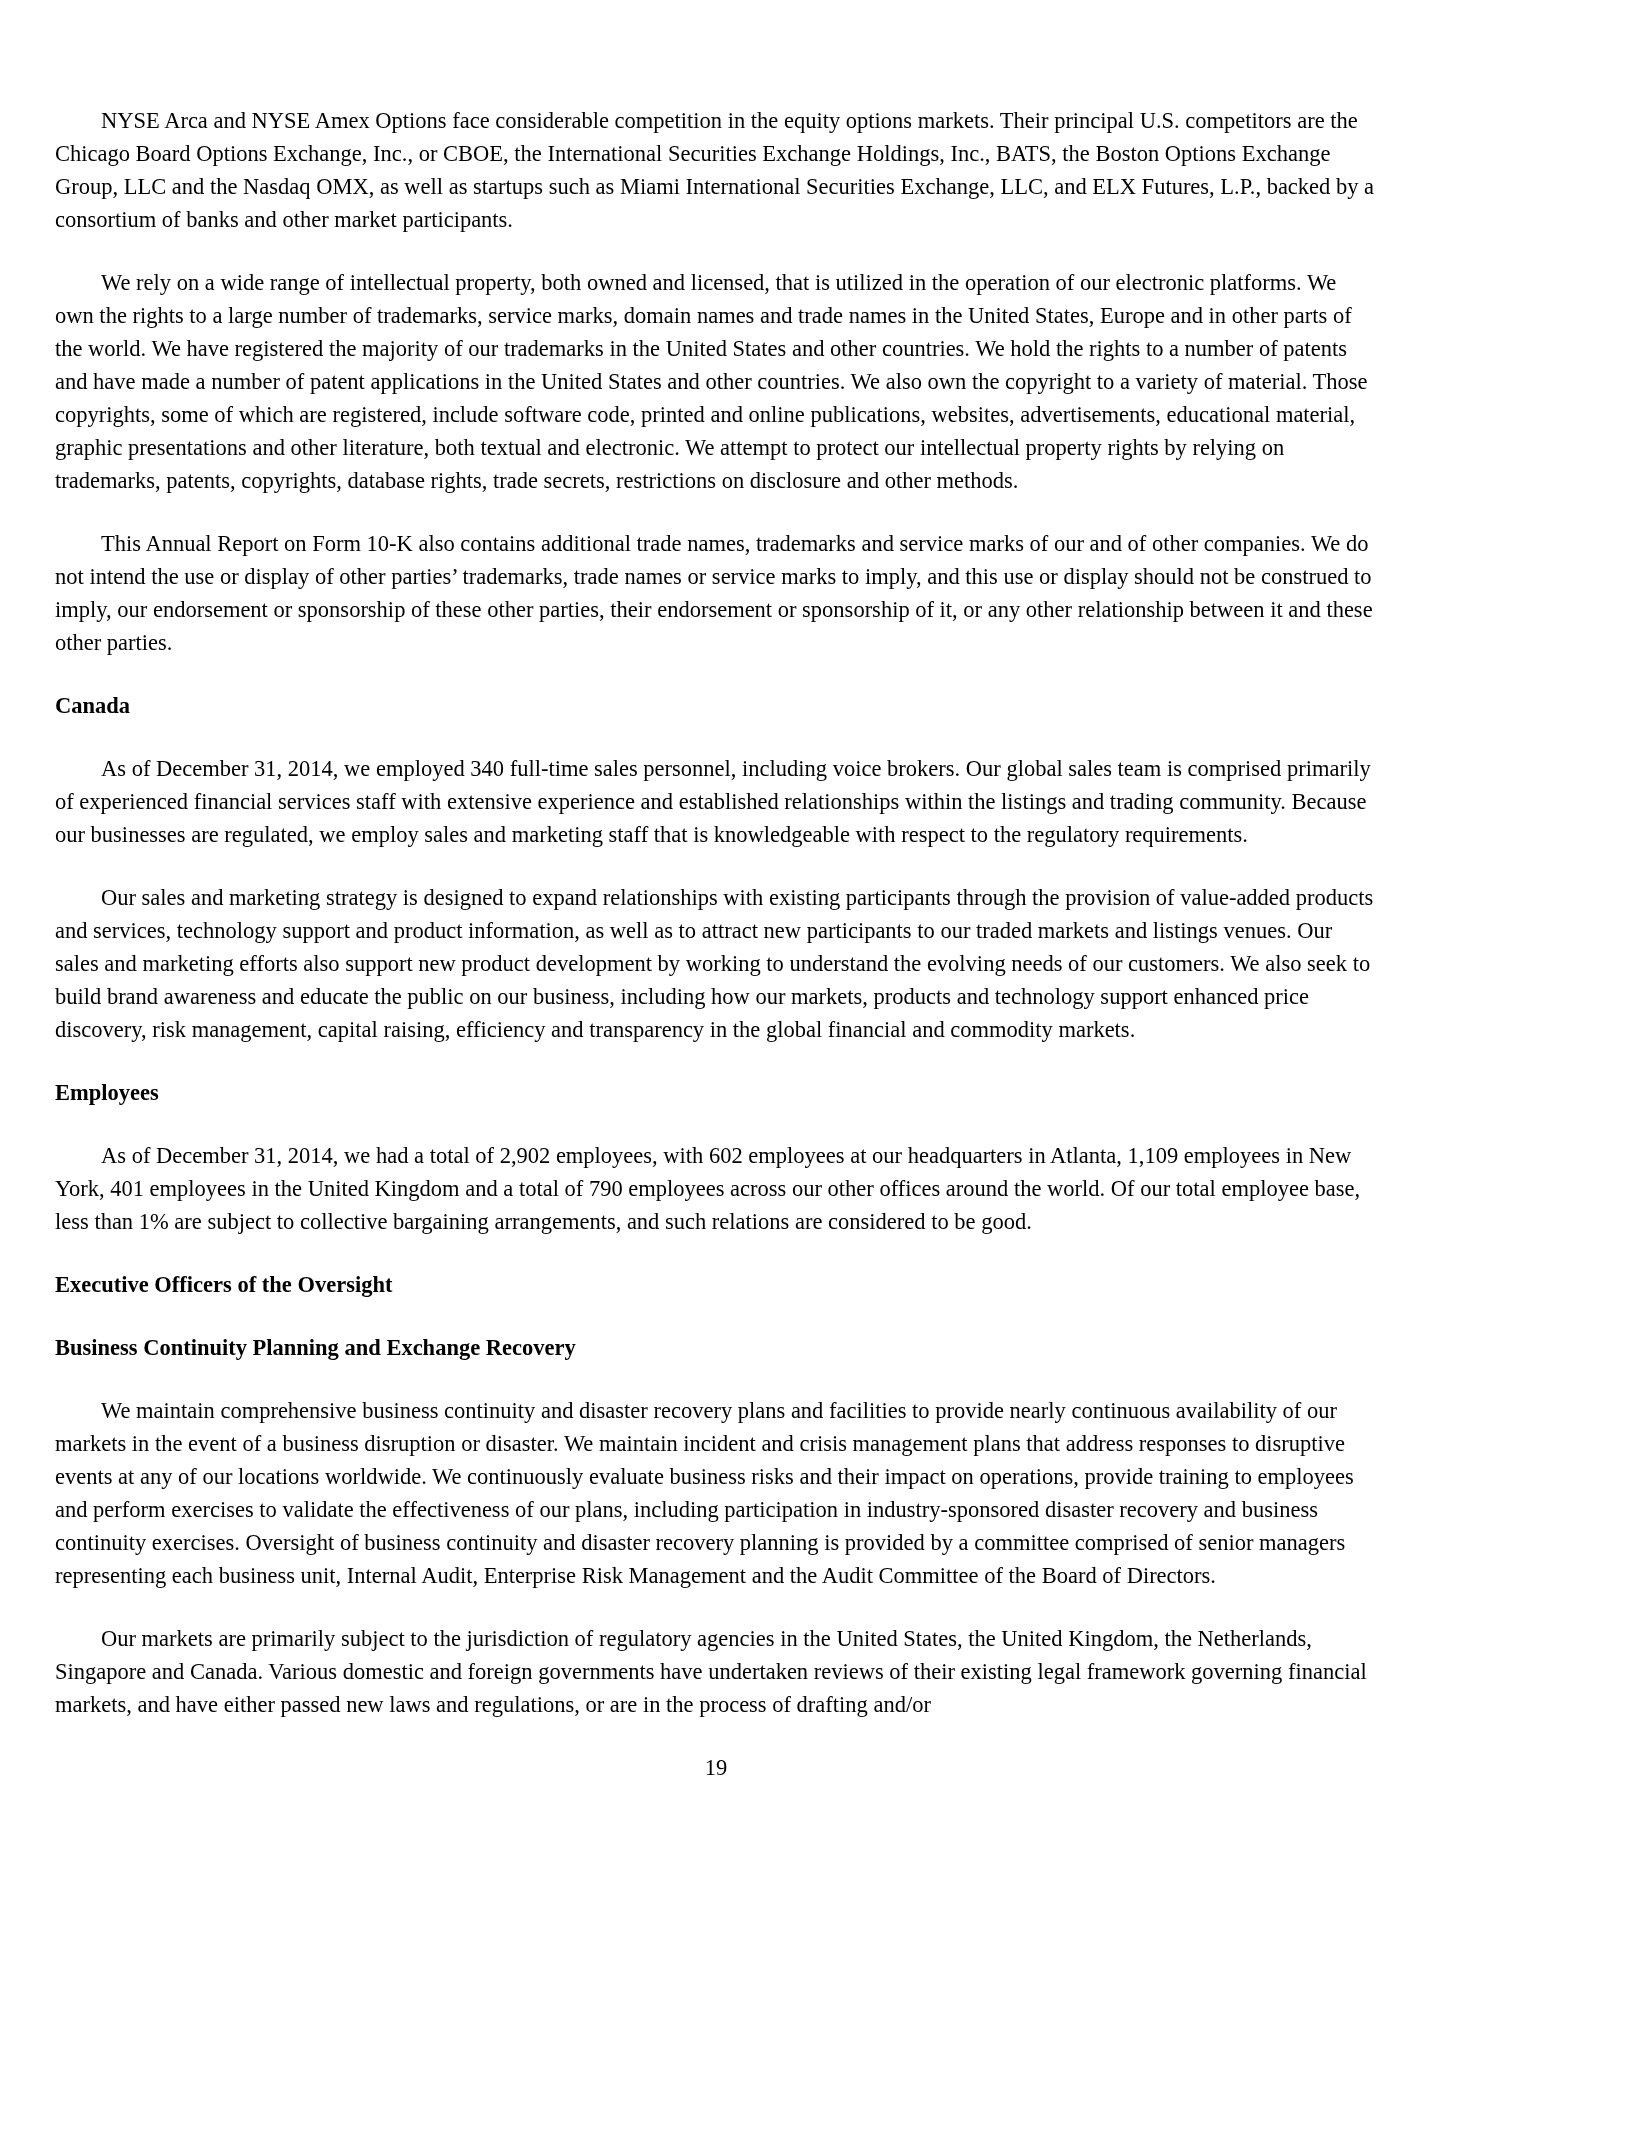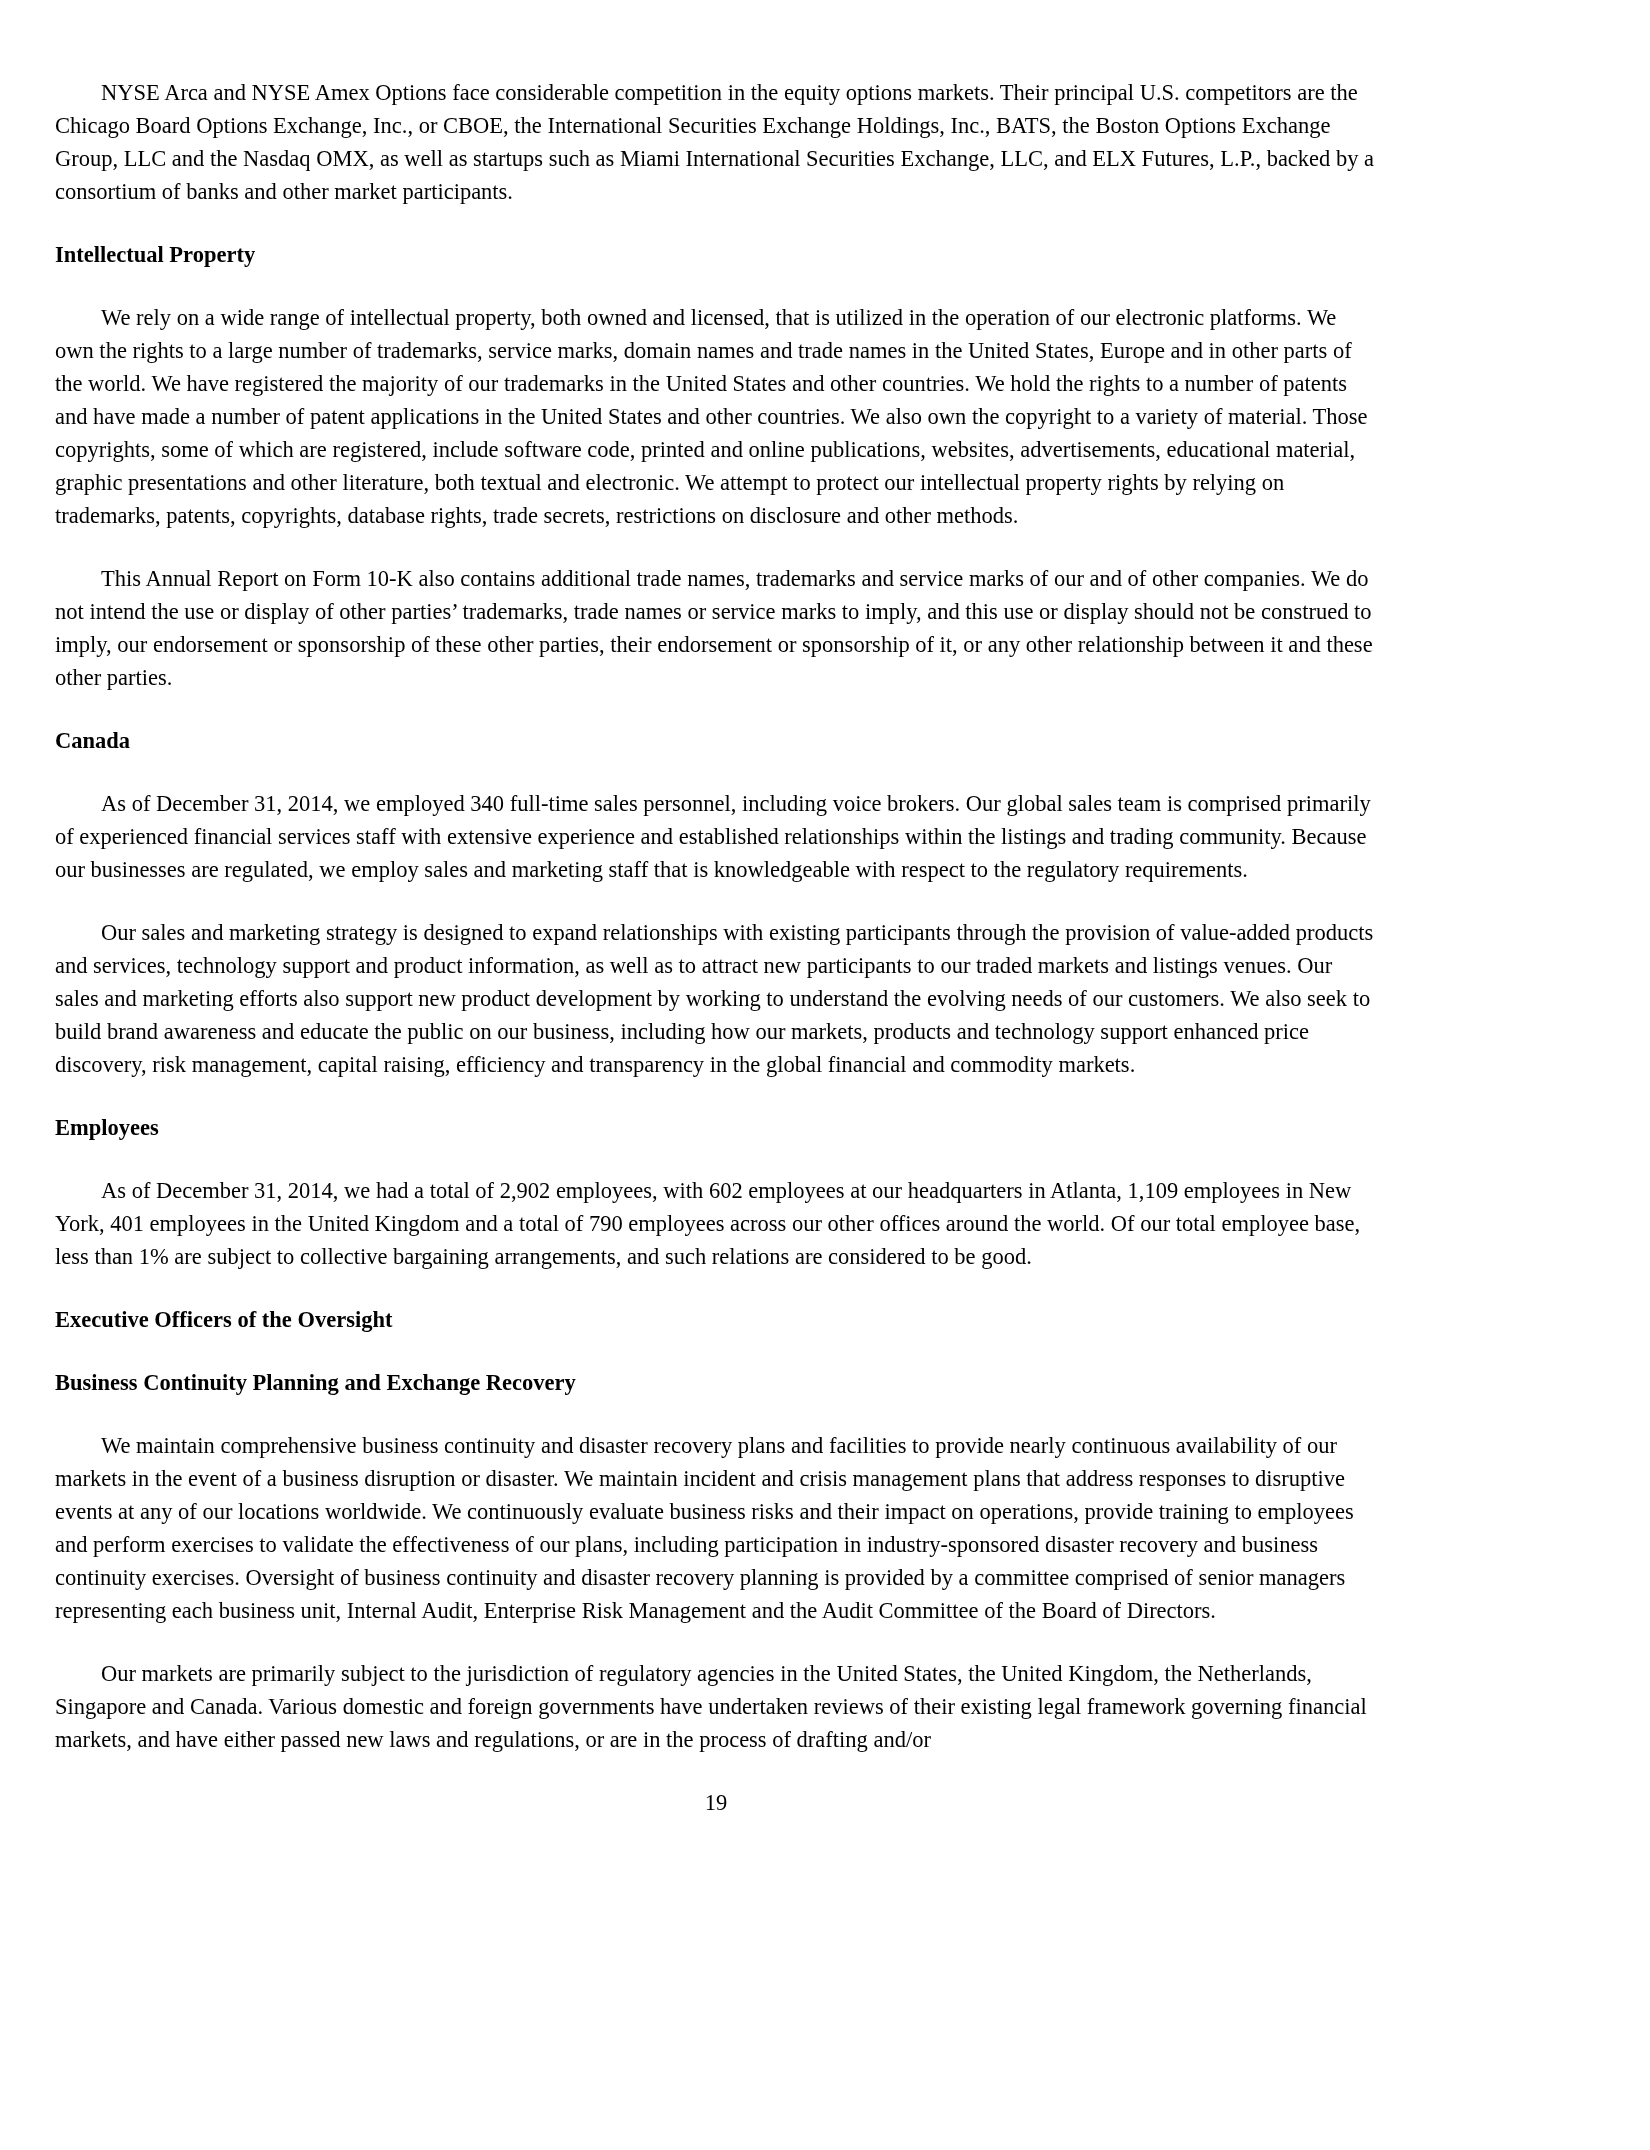--- a/index.html
+++ b/index.html
@@ -5,21 +5,21 @@
   html, body {
     margin: 0;
     padding: 0;
     background: #ffffff;
   }
   .page {
     position: relative;
     width: 1432px;
     height: 2150px;
     box-sizing: border-box;
-    padding: 76px 55px 0 55px;
+    padding: 104px 55px 0 55px;
     background: #ffffff;
     color: #000000;
     font-family: "Liberation Serif", "DejaVu Serif", serif;
     font-size: 22.5px;
     line-height: 33px;
     text-align: left;
     overflow: hidden;
   }
   .para {
     margin: 0 0 30px 0;
@@ -36,21 +36,20 @@
     text-align: center;
   }
 </style>
 </head>
 <body>
 
 <div class="page">
 
   <p class="para">NYSE Arca and NYSE Amex Options face considerable competition in the equity options markets. Their principal U.S. competitors are the Chicago Board Options Exchange, Inc., or CBOE, the International Securities Exchange Holdings, Inc., BATS, the Boston Options Exchange Group, LLC and the Nasdaq OMX, as well as startups such as Miami International Securities Exchange, LLC, and ELX Futures, L.P., backed by a consortium of banks and other market participants.</p>
 
-  <h3 class="heading">Intellectual Property</h3>
 
   <p class="para">We rely on a wide range of intellectual property, both owned and licensed, that is utilized in the operation of our electronic platforms. We own the rights to a large number of trademarks, service marks, domain names and trade names in the United States, Europe and in other parts of the world. We have registered the majority of our trademarks in the United States and other countries. We hold the rights to a number of patents and have made a number of patent applications in the United States and other countries. We also own the copyright to a variety of material. Those copyrights, some of which are registered, include software code, printed and online publications, websites, advertisements, educational material, graphic presentations and other literature, both textual and electronic. We attempt to protect our intellectual property rights by relying on trademarks, patents, copyrights, database rights, trade secrets, restrictions on disclosure and other methods.</p>
 
   <p class="para">This Annual Report on Form 10-K also contains additional trade names, trademarks and service marks of our and of other companies. We do not intend the use or display of other parties’ trademarks, trade names or service marks to imply, and this use or display should not be construed to imply, our endorsement or sponsorship of these other parties, their endorsement or sponsorship of it, or any other relationship between it and these other parties.</p>
 
   <h3 class="heading">Canada</h3>
 
   <p class="para">As of December 31, 2014, we employed 340 full-time sales personnel, including voice brokers. Our global sales team is comprised primarily of experienced financial services staff with extensive experience and established relationships within the listings and trading community. Because our businesses are regulated, we employ sales and marketing staff that is knowledgeable with respect to the regulatory requirements.</p>
 
   <p class="para">Our sales and marketing strategy is designed to expand relationships with existing participants through the provision of value-added products and services, technology support and product information, as well as to attract new participants to our traded markets and listings venues. Our sales and marketing efforts also support new product development by working to understand the evolving needs of our customers. We also seek to build brand awareness and educate the public on our business, including how our markets, products and technology support enhanced price discovery, risk management, capital raising, efficiency and transparency in the global financial and commodity markets.</p>

